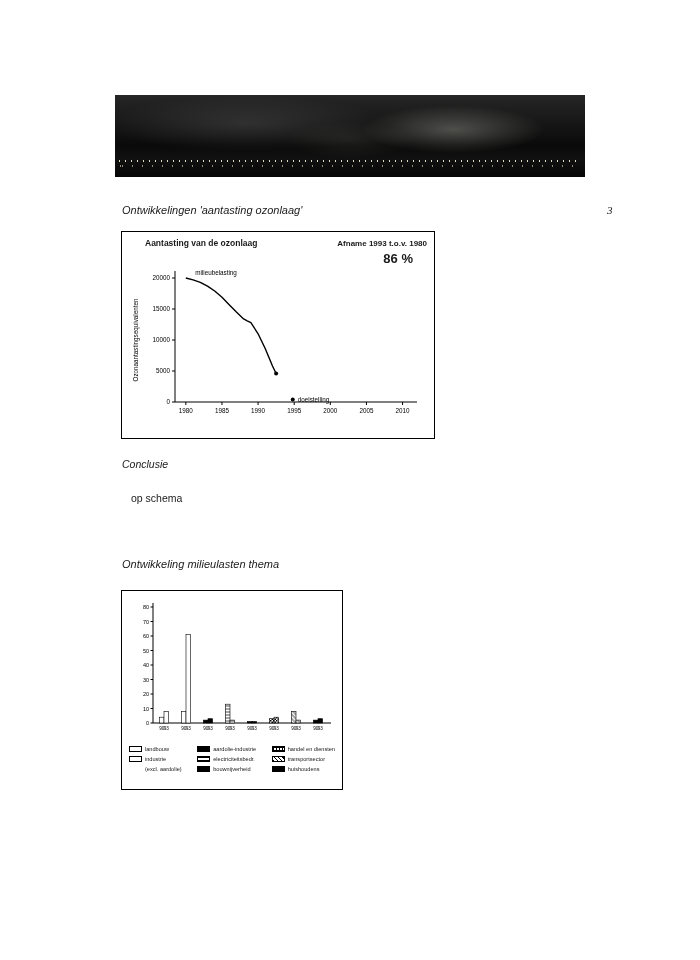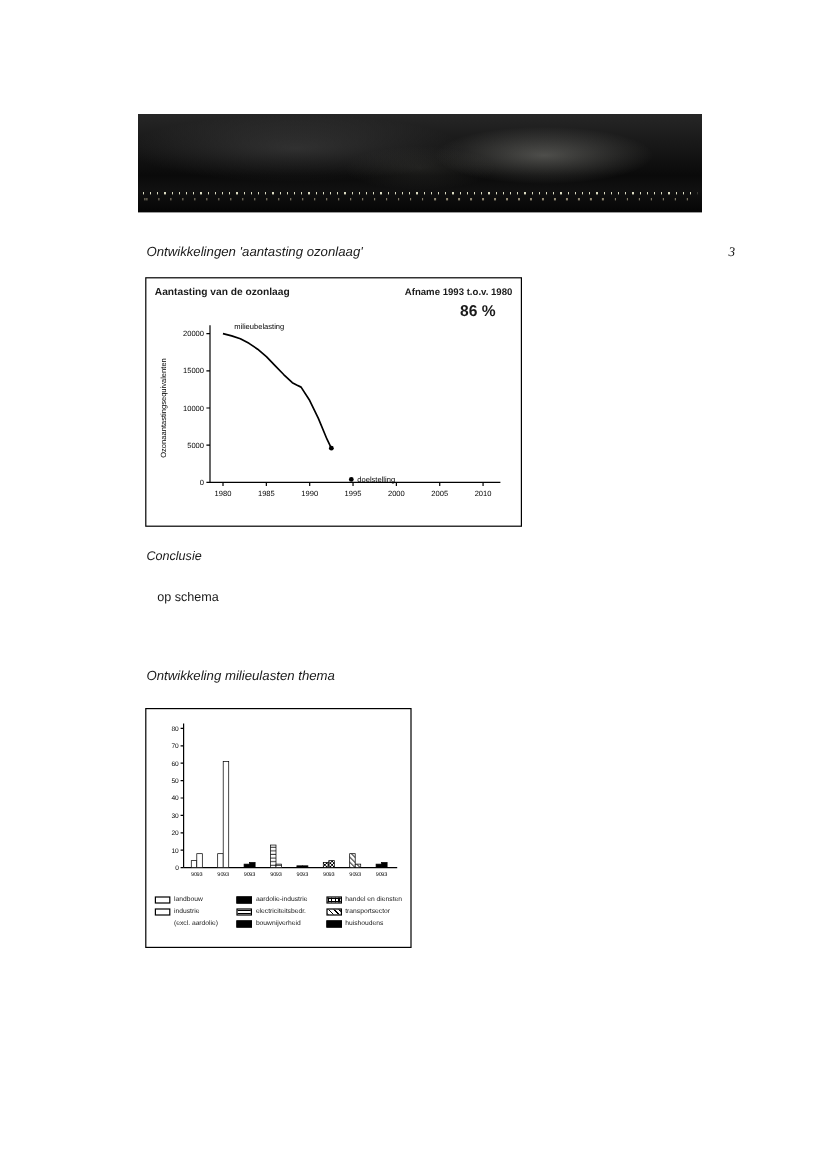--- a/index.html
+++ b/index.html
@@ -33,21 +33,21 @@
     font-family:"Liberation Serif", serif; font-style:italic; font-size:11px;
   }
   .title1 {
     position:absolute; left:122px; top:204px;
     font-style:italic; font-size:11px;
   }
 
   .chart-box { position:absolute; border:1px solid #000; background:#fff; }
   .chart1 { left:121px; top:231px; width:314px; height:208px; padding:6px 7px 2px 7px; }
   .c1-header { display:flex; justify-content:space-between; align-items:baseline; }
-  .c1-title { font-size:8.5px; font-weight:700; }
+  .c1-title { font-size:8.5px; font-weight:700;margin-left:16px; }
   .c1-sub   { font-size:8px;   font-weight:700; }
   .c1-value { text-align:right; padding-right:14px; font-size:13px; font-weight:700; margin-top:3px; }
   .chart1 svg { display:block; margin-top:0; }
   svg text { font-family:"Liberation Sans", sans-serif; fill:#000; }
 
   .conclusie { position:absolute; left:122px; top:458px; font-size:10.5px; }
   .c-title { font-style:italic; margin-bottom:20px; }
   .c-line  { line-height:1.55; }
   .c-line.indent { padding-left:9px; }
 

